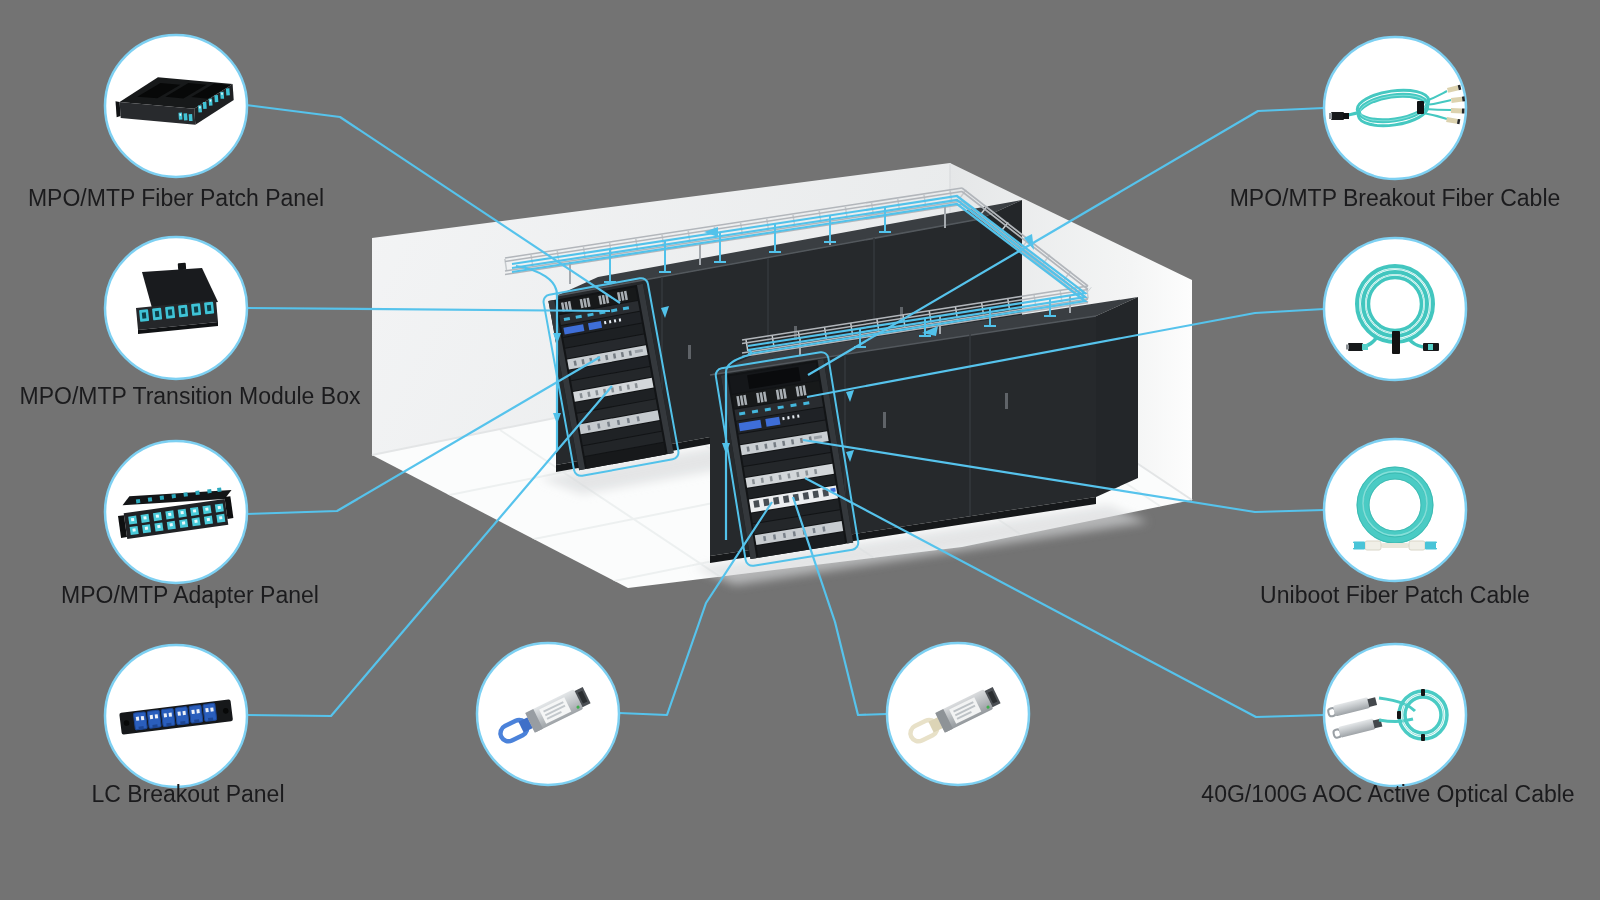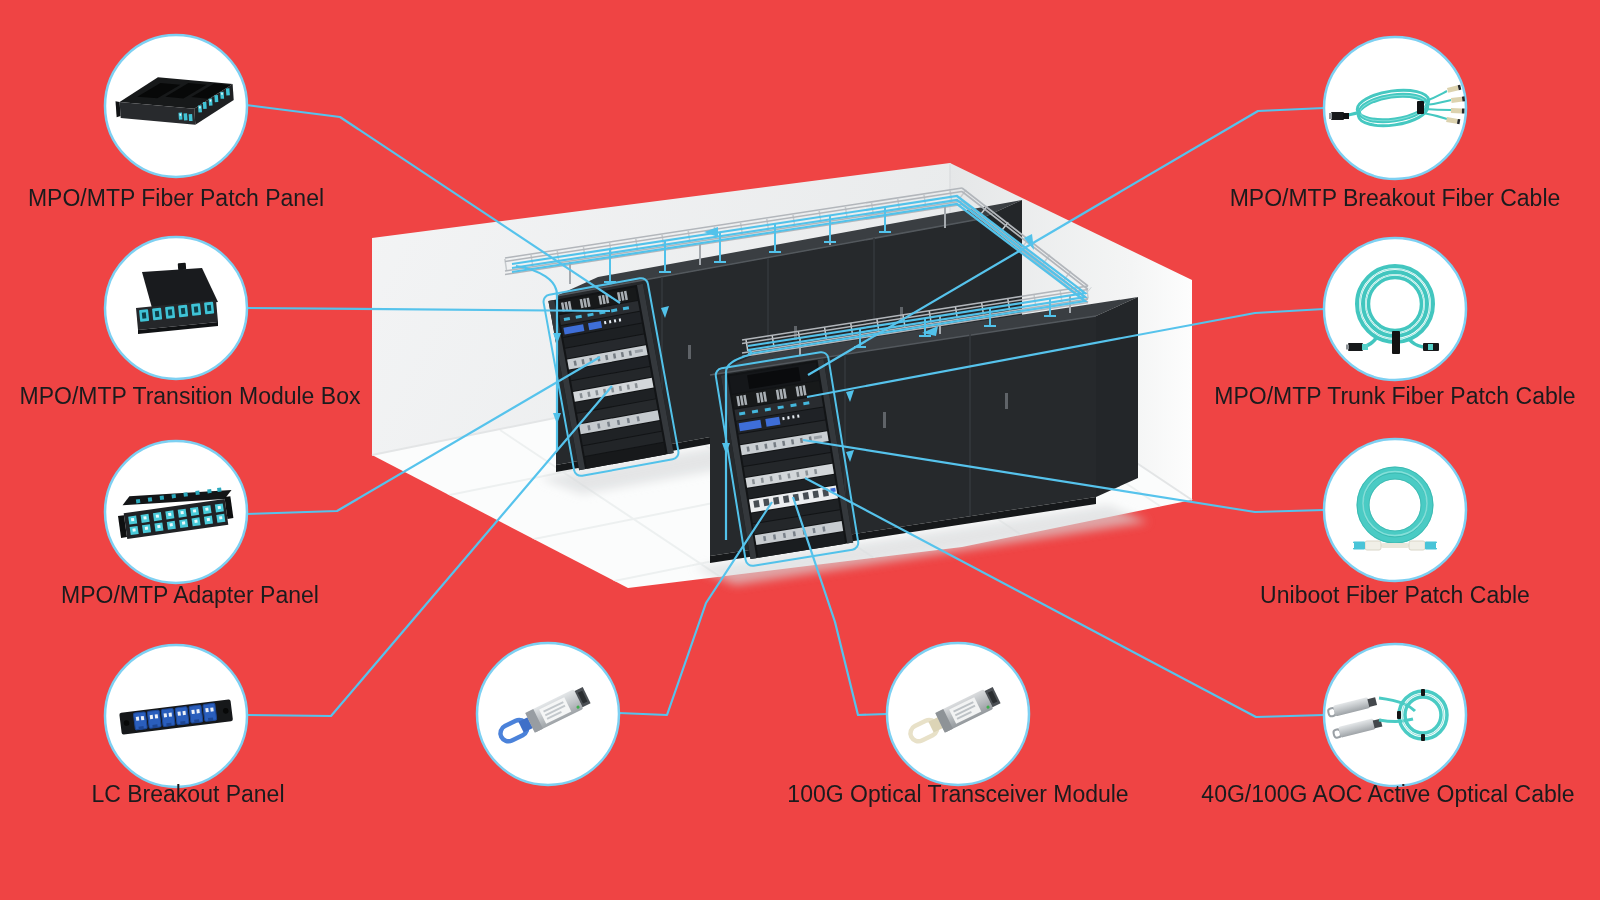--- a/index.html
+++ b/index.html
@@ -1,16 +1,16 @@
 <!DOCTYPE html>
 <html><head>
 <meta charset="utf-8">
 <style>
   html,body{margin:0;padding:0;background:#ffffff;}
-  .stage{position:relative;width:1600px;height:900px;overflow:hidden;background:#ef4444;
+  .stage{position:relative;width:1600px;height:900px;overflow:hidden;background:#737373;
          font-family:"Liberation Sans", sans-serif;}
   .scene-svg{position:absolute;left:0;top:0;}
   .lbl{position:absolute;transform:translate(-50%,-50%);white-space:nowrap;
        font-size:23px;color:#1b1b1d;letter-spacing:0;}
 </style>
 </head>
 <body>
 
 <div class="stage">
 
@@ -672,19 +672,17 @@
       <rect x="26" y="19" width="4" height="7" rx="1"></rect>
       <rect x="2" y="-4" width="4" height="8" rx="1"></rect>
     </g>
   </g>
 </svg>
 
 <div class="lbl" style="left:176px;top:198px">MPO/MTP Fiber Patch Panel</div>
 <div class="lbl" style="left:190px;top:595px">MPO/MTP Adapter Panel</div>
 <div class="lbl" style="left:190px;top:396px">MPO/MTP Transition Module Box</div>
 <div class="lbl" style="left:188px;top:794px">LC Breakout Panel</div>
-<div class="lbl" style="left:958px;top:794px">100G Optical Transceiver Module</div>
 <div class="lbl" style="left:1395px;top:198px">MPO/MTP Breakout Fiber Cable</div>
-<div class="lbl" style="left:1395px;top:396px">MPO/MTP Trunk Fiber Patch Cable</div>
 <div class="lbl" style="left:1395px;top:595px">Uniboot Fiber Patch Cable</div>
 <div class="lbl" style="left:1388px;top:794px">40G/100G AOC Active Optical Cable</div>
 
 </div>
 
 </body></html>

